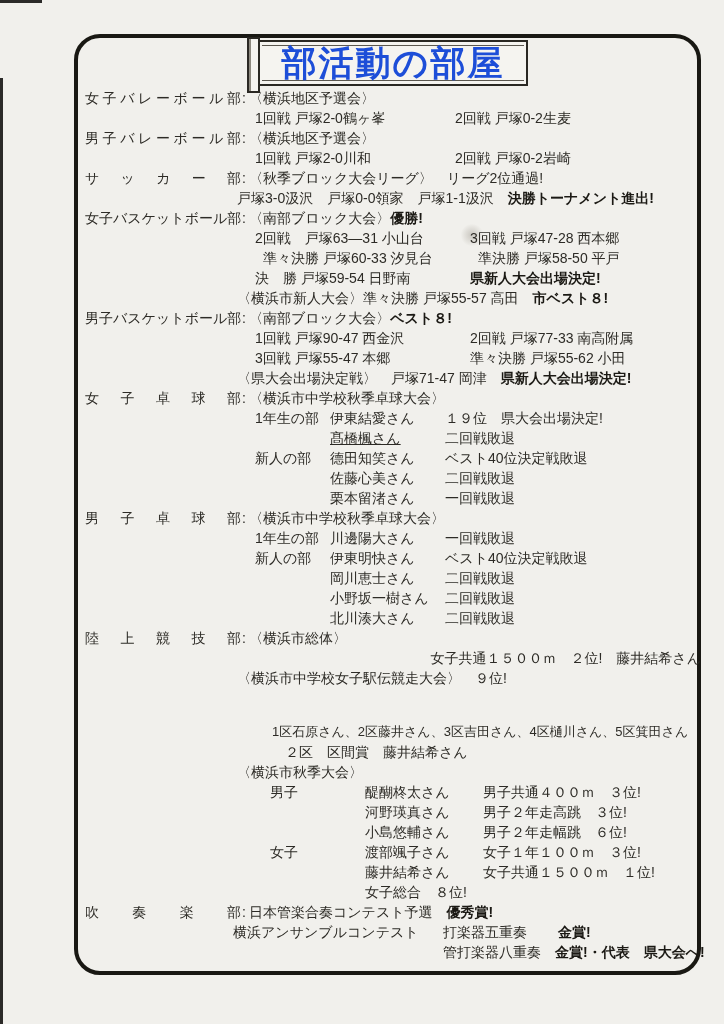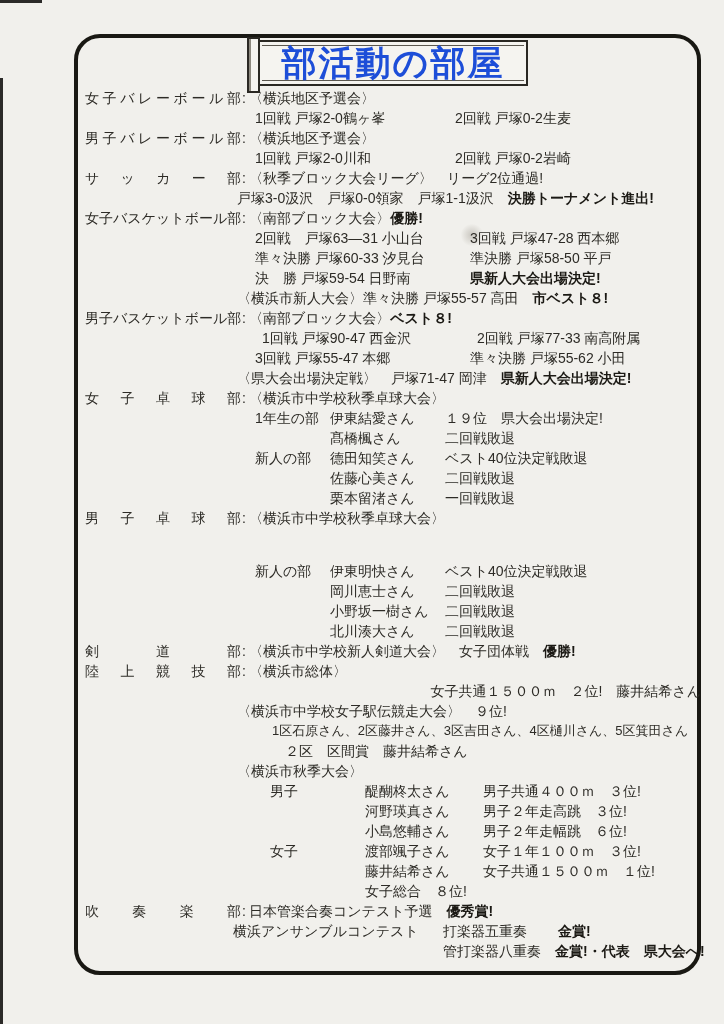--- a/index.html
+++ b/index.html
@@ -84,43 +84,43 @@
 <div class="content">
   <div id="results-list">
       <div class="line"><span class="club">女子バレーボール部</span><span class="colon">:</span><span class="seg">〈横浜地区予選会〉</span></div>
       <div class="line" style="padding-left: 170px;"><span class="seg" style="min-width: 200px;">1回戦 戸塚2-0鶴ヶ峯</span><span class="seg">2回戦 戸塚0-2生麦</span></div>
       <div class="line"><span class="club">男子バレーボール部</span><span class="colon">:</span><span class="seg">〈横浜地区予選会〉</span></div>
       <div class="line" style="padding-left: 170px;"><span class="seg" style="min-width: 200px;">1回戦 戸塚2-0川和</span><span class="seg">2回戦 戸塚0-2岩崎</span></div>
       <div class="line"><span class="club">サッカー部</span><span class="colon">:</span><span class="seg">〈秋季ブロック大会リーグ〉　リーグ2位通過!</span></div>
       <div class="line" style="padding-left: 152px;"><span class="seg">戸塚3-0汲沢　戸塚0-0領家　戸塚1-1汲沢　</span><span class="seg b">決勝トーナメント進出!</span></div>
       <div class="line"><span class="club">女子バスケットボール部</span><span class="colon">:</span><span class="seg">〈南部ブロック大会〉</span><span class="seg b">優勝!</span></div>
       <div class="line" style="padding-left: 170px;"><span class="seg" style="min-width: 215px;">2回戦　戸塚63―31 小山台</span><span class="seg">3回戦 戸塚47-28 西本郷</span></div>
-      <div class="line" style="padding-left: 170px;"><span class="seg" style="min-width: 215px;">準々決勝 戸塚60-33 汐見台</span><span class="seg">準決勝 戸塚58-50 平戸</span></div>
+      <div class="line" style="padding-left: 170px;"><span class="seg" style="min-width: 215px; margin-left: 8px;">準々決勝 戸塚60-33 汐見台</span><span class="seg">準決勝 戸塚58-50 平戸</span></div>
       <div class="line" style="padding-left: 170px;"><span class="seg" style="min-width: 215px;">決　勝 戸塚59-54 日野南</span><span class="seg b">県新人大会出場決定!</span></div>
       <div class="line" style="padding-left: 152px;"><span class="seg">〈横浜市新人大会〉準々決勝 戸塚55-57 高田　</span><span class="seg b">市ベスト８!</span></div>
       <div class="line"><span class="club">男子バスケットボール部</span><span class="colon">:</span><span class="seg">〈南部ブロック大会〉</span><span class="seg b">ベスト８!</span></div>
-      <div class="line" style="padding-left: 170px;"><span class="seg" style="min-width: 215px; margin-left: 7px;">1回戦 戸塚90-47 西金沢</span><span class="seg">2回戦 戸塚77-33 南高附属</span></div>
+      <div class="line" style="padding-left: 170px;"><span class="seg" style="min-width: 215px;">1回戦 戸塚90-47 西金沢</span><span class="seg">2回戦 戸塚77-33 南高附属</span></div>
       <div class="line" style="padding-left: 170px;"><span class="seg" style="min-width: 215px;">3回戦 戸塚55-47 本郷</span><span class="seg">準々決勝 戸塚55-62 小田</span></div>
       <div class="line" style="padding-left: 152px;"><span class="seg">〈県大会出場決定戦〉　戸塚71-47 岡津　</span><span class="seg b">県新人大会出場決定!</span></div>
       <div class="line"><span class="club">女子卓球部</span><span class="colon">:</span><span class="seg">〈横浜市中学校秋季卓球大会〉</span></div>
       <div class="line" style="padding-left: 170px;"><span class="seg" style="min-width: 75px;">1年生の部</span><span class="seg" style="min-width: 115px;">伊東結愛さん</span><span class="seg">１９位　県大会出場決定!</span></div>
-      <div class="line" style="padding-left: 170px;"><span class="seg" style="min-width: 75px;"></span><span class="seg" style="min-width: 115px;">髙橋楓さん</span><span class="seg">二回戦敗退</span></div>
+      <div class="line" style="padding-left: 170px;"><span class="seg" style="min-width: 75px;"></span><span class="seg" style="min-width: 115px; text-decoration: underline;">髙橋楓さん</span><span class="seg">二回戦敗退</span></div>
       <div class="line" style="padding-left: 170px;"><span class="seg" style="min-width: 75px;">新人の部</span><span class="seg" style="min-width: 115px;">德田知笑さん</span><span class="seg">ベスト40位決定戦敗退</span></div>
       <div class="line" style="padding-left: 170px;"><span class="seg" style="min-width: 75px;"></span><span class="seg" style="min-width: 115px;">佐藤心美さん</span><span class="seg">二回戦敗退</span></div>
       <div class="line" style="padding-left: 170px;"><span class="seg" style="min-width: 75px;"></span><span class="seg" style="min-width: 115px;">栗本留渚さん</span><span class="seg">一回戦敗退</span></div>
       <div class="line"><span class="club">男子卓球部</span><span class="colon">:</span><span class="seg">〈横浜市中学校秋季卓球大会〉</span></div>
-      <div class="line" style="padding-left: 170px; margin-top: 33px;"><span class="seg" style="min-width: 75px;">新人の部</span><span class="seg" style="min-width: 115px;">伊東明快さん</span><span class="seg">ベスト40位決定戦敗退</span></div>
+      <div class="line" style="padding-left: 170px;"><span class="seg" style="min-width: 75px;">1年生の部</span><span class="seg" style="min-width: 115px;">川邊陽大さん</span><span class="seg">一回戦敗退</span></div>
+      <div class="line" style="padding-left: 170px;"><span class="seg" style="min-width: 75px;">新人の部</span><span class="seg" style="min-width: 115px;">伊東明快さん</span><span class="seg">ベスト40位決定戦敗退</span></div>
       <div class="line" style="padding-left: 170px;"><span class="seg" style="min-width: 75px;"></span><span class="seg" style="min-width: 115px;">岡川恵士さん</span><span class="seg">二回戦敗退</span></div>
       <div class="line" style="padding-left: 170px;"><span class="seg" style="min-width: 75px;"></span><span class="seg" style="min-width: 115px;">小野坂一樹さん</span><span class="seg">二回戦敗退</span></div>
       <div class="line" style="padding-left: 170px;"><span class="seg" style="min-width: 75px;"></span><span class="seg" style="min-width: 115px;">北川湊大さん</span><span class="seg">二回戦敗退</span></div>
-      <div class="line"><span class="club">剣道部</span><span class="colon">:</span><span class="seg">〈横浜市中学校新人剣道大会〉　女子団体戦　</span><span class="seg b">優勝!</span></div>
       <div class="line"><span class="club">陸上競技部</span><span class="colon">:</span><span class="seg">〈横浜市総体〉</span></div>
       <div class="line" style="padding-left: 185px; text-align: right;"><span class="seg">女子共通１５００ｍ　２位!　藤井結希さん</span></div>
       <div class="line" style="padding-left: 152px;"><span class="seg">〈横浜市中学校女子駅伝競走大会〉　９位!</span></div>
-      <div class="line" style="padding-left: 187px; font-size: 13px;"><span class="seg">1区石原さん、2区藤井さん、3区吉田さん、4区樋川さん、5区箕田さん</span></div>
+      <div class="line" style="padding-left: 187px; font-size: 13px; margin-top: 34px;"><span class="seg">1区石原さん、2区藤井さん、3区吉田さん、4区樋川さん、5区箕田さん</span></div>
       <div class="line" style="padding-left: 200px;"><span class="seg">２区　区間賞　藤井結希さん</span></div>
       <div class="line" style="padding-left: 152px;"><span class="seg">〈横浜市秋季大会〉</span></div>
       <div class="line" style="padding-left: 185px;"><span class="seg" style="min-width: 95px;">男子</span><span class="seg" style="min-width: 118px;">醍醐柊太さん</span><span class="seg">男子共通４００ｍ　３位!</span></div>
       <div class="line" style="padding-left: 185px;"><span class="seg" style="min-width: 95px;"></span><span class="seg" style="min-width: 118px;">河野瑛真さん</span><span class="seg">男子２年走高跳　３位!</span></div>
       <div class="line" style="padding-left: 185px;"><span class="seg" style="min-width: 95px;"></span><span class="seg" style="min-width: 118px;">小島悠輔さん</span><span class="seg">男子２年走幅跳　６位!</span></div>
       <div class="line" style="padding-left: 185px;"><span class="seg" style="min-width: 95px;">女子</span><span class="seg" style="min-width: 118px;">渡部颯子さん</span><span class="seg">女子１年１００ｍ　３位!</span></div>
       <div class="line" style="padding-left: 185px;"><span class="seg" style="min-width: 95px;"></span><span class="seg" style="min-width: 118px;">藤井結希さん</span><span class="seg">女子共通１５００ｍ　１位!</span></div>
       <div class="line" style="padding-left: 185px;"><span class="seg" style="min-width: 95px;"></span><span class="seg">女子総合　８位!</span></div>
       <div class="line"><span class="club">吹奏楽部</span><span class="colon">:</span><span class="seg">日本管楽合奏コンテスト予選　</span><span class="seg b">優秀賞!</span></div>
       <div class="line" style="padding-left: 148px;"><span class="seg" style="min-width: 210px;">横浜アンサンブルコンテスト</span><span class="seg" style="min-width: 115px;">打楽器五重奏</span><span class="seg b">金賞!</span></div>

